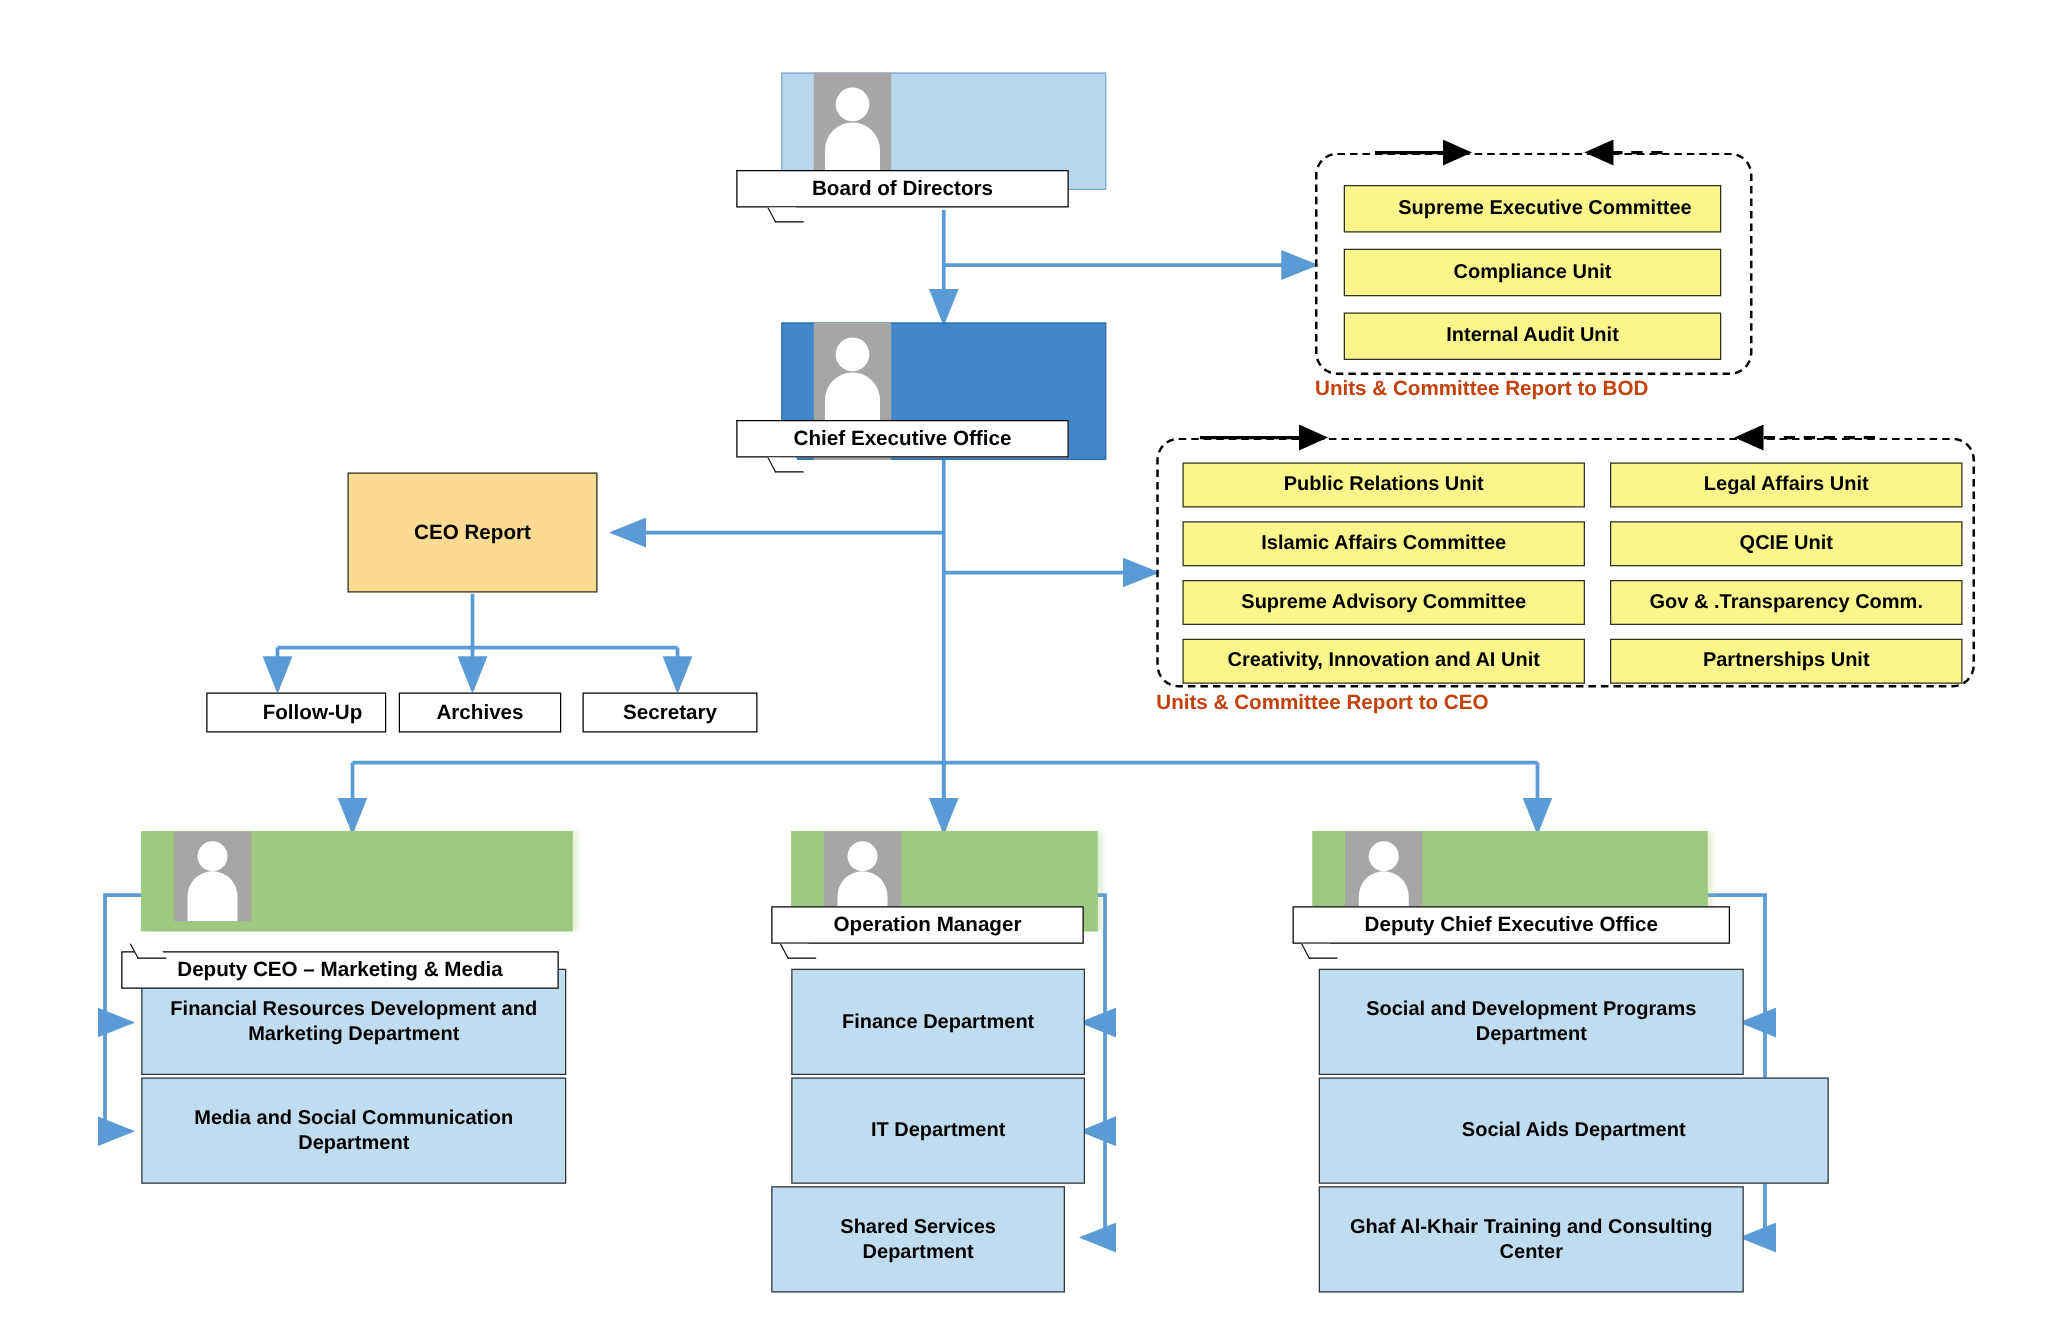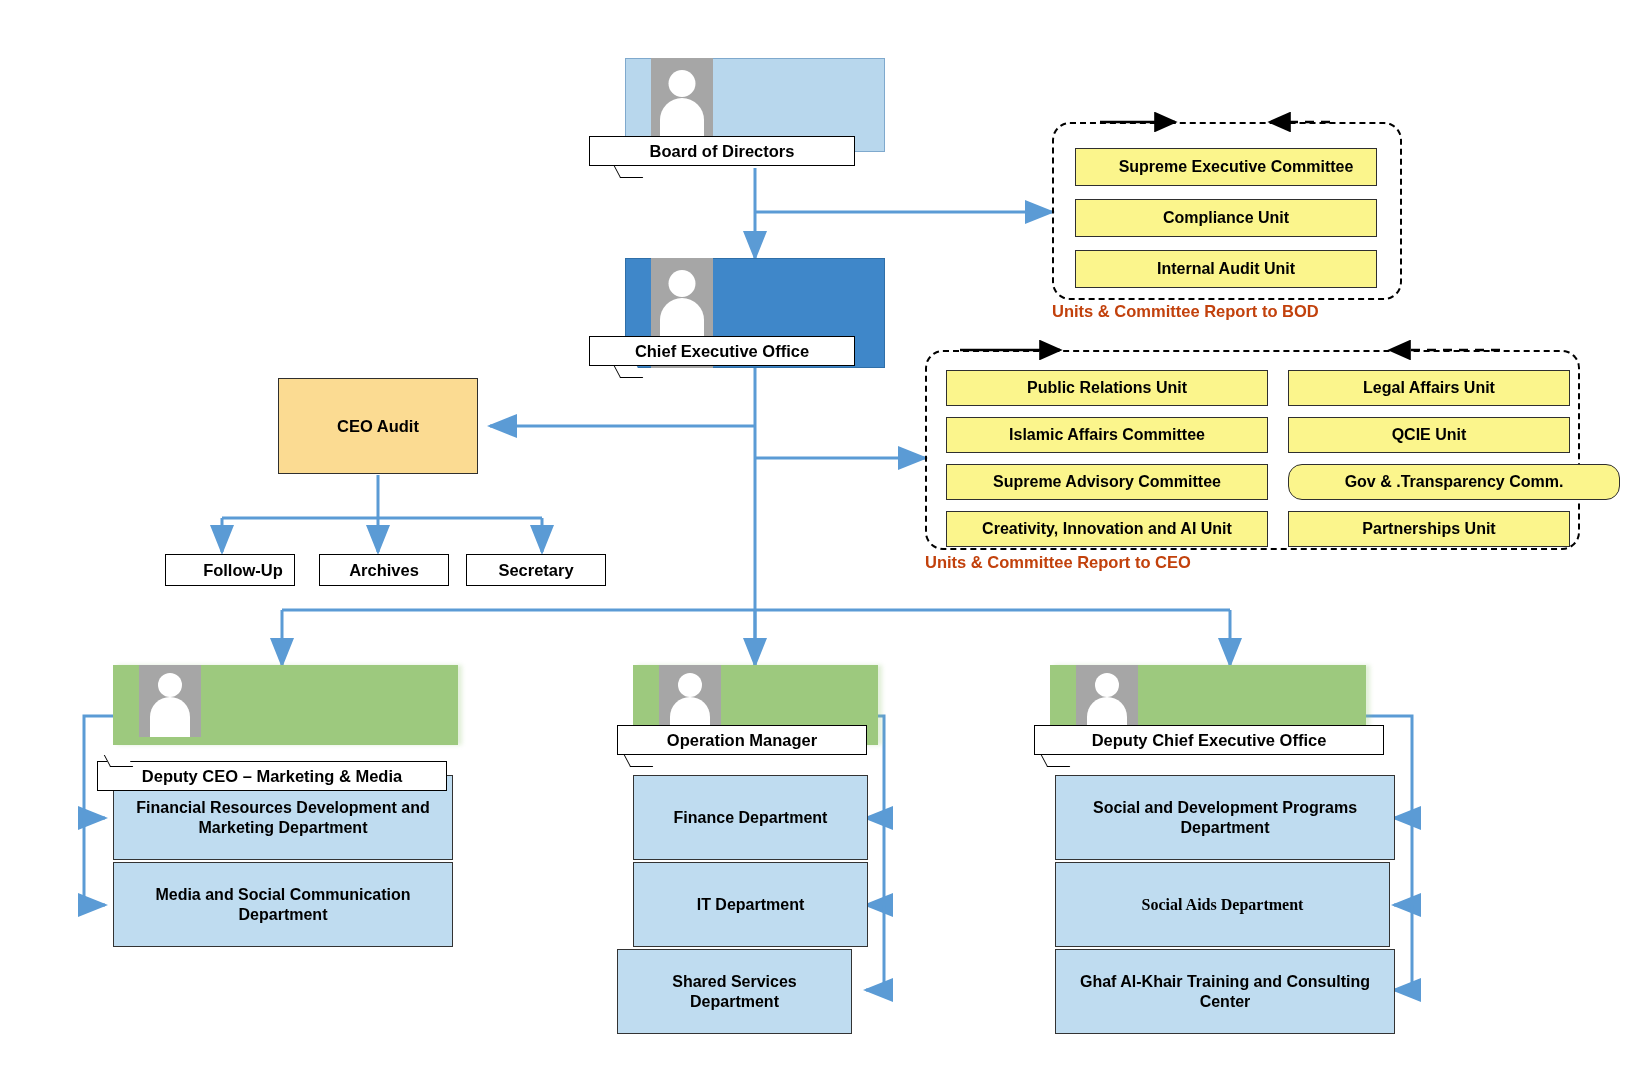--- a/index.html
+++ b/index.html
@@ -207,44 +207,44 @@
   <div class="person-node" style="left:625px;top:258px;width:260px;height:110px;">
     <div class="person-band mid"></div>
     <div class="person-avatarbox">
       <div class="avatar-head"></div>
         <div class="avatar-body"></div>
     </div>
     <div class="person-tail" style="left:-8px;top:108px;"></div>
     <div class="person-label" style="left:-36px;top:78px;width:266px;">Chief Executive Office</div>
   </div>
 
-  <div class="box orange" style="left:278px;top:378px;width:200px;height:96px;">CEO Audit</div>
-
-  <div class="box plainwhite" style="left:165px;top:554px;width:130px;height:32px;padding-left:26px;">Follow-Up</div>
+  <div class="box orange" style="left:278px;top:378px;width:200px;height:96px;">CEO Report</div>
+
+  <div class="box plainwhite" style="left:165px;top:554px;width:144px;height:32px;padding-left:26px;">Follow-Up</div>
   <div class="box plainwhite" style="left:319px;top:554px;width:130px;height:32px;">Archives</div>
   <div class="box plainwhite" style="left:466px;top:554px;width:140px;height:32px;">Secretary</div>
 
   <div class="dash-group" style="left:1052px;top:122px;width:350px;height:178px;"></div>
 
   <div class="box yellow" style="left:1075px;top:148px;width:302px;height:38px;padding-left:20px;">Supreme Executive Committee</div>
   <div class="box yellow" style="left:1075px;top:199px;width:302px;height:38px;">Compliance Unit</div>
   <div class="box yellow" style="left:1075px;top:250px;width:302px;height:38px;">Internal Audit Unit</div>
 
   <div class="group-caption" style="left:1052px;top:302px;width:350px;">Units &amp; Committee Report to BOD</div>
 
   <div class="dash-group" style="left:925px;top:350px;width:655px;height:200px;"></div>
 
   <div class="box yellow" style="left:946px;top:370px;width:322px;height:36px;">Public Relations Unit</div>
   <div class="box yellow" style="left:946px;top:417px;width:322px;height:36px;">Islamic Affairs Committee</div>
   <div class="box yellow" style="left:946px;top:511px;width:322px;height:36px;">Creativity, Innovation and AI Unit</div>
   <div class="box yellow" style="left:946px;top:464px;width:322px;height:36px;">Supreme Advisory Committee</div>
 
   <div class="box yellow" style="left:1288px;top:370px;width:282px;height:36px;">Legal Affairs Unit</div>
   <div class="box yellow" style="left:1288px;top:417px;width:282px;height:36px;">QCIE Unit</div>
-  <div class="box yellow" style="left:1288px;top:464px;width:332px;height:36px;border-radius:14px;">Gov &amp; .Transparency Comm.</div>
+  <div class="box yellow" style="left:1288px;top:464px;width:282px;height:36px;">Gov &amp; .Transparency Comm.</div>
   <div class="box yellow" style="left:1288px;top:511px;width:282px;height:36px;">Partnerships Unit</div>
 
   <div class="group-caption" style="left:925px;top:553px;width:655px;">Units &amp; Committee Report to CEO</div>
 
   <div class="person-node" style="left:113px;top:665px;width:345px;height:80px;">
     <div class="green-shadow"></div>
     <div class="person-band green"></div>
     <div class="person-avatarbox" style="height:72px;">
       <div class="avatar-head" style="top:8px;width:24px;height:24px;"></div>
       <div class="avatar-body" style="top:32px;width:40px;height:40px;"></div>
@@ -276,16 +276,16 @@
     <div class="person-band green"></div>
     <div class="person-avatarbox" style="height:72px;">
       <div class="avatar-head" style="top:8px;width:24px;height:24px;"></div>
       <div class="avatar-body" style="top:32px;width:40px;height:40px;"></div>
     </div>
     <div class="person-tail" style="left:-6px;top:90px;"></div>
     <div class="person-label" style="left:-16px;top:60px;width:350px;">Deputy Chief Executive Office</div>
   </div>
 
   <div class="box bluebox" style="left:1055px;top:775px;width:340px;height:85px;">Social and Development Programs Department</div>
-  <div class="box bluebox" style="left:1055px;top:862px;width:335px;height:85px;font-family:Liberation Serif, serif;">Social Aids Department</div>
+  <div class="box bluebox" style="left:1055px;top:862px;width:408px;height:85px;">Social Aids Department</div>
   <div class="box bluebox" style="left:1055px;top:949px;width:340px;height:85px;">Ghaf Al-Khair Training and Consulting Center</div>
 
 </div>
 
 </body></html>

